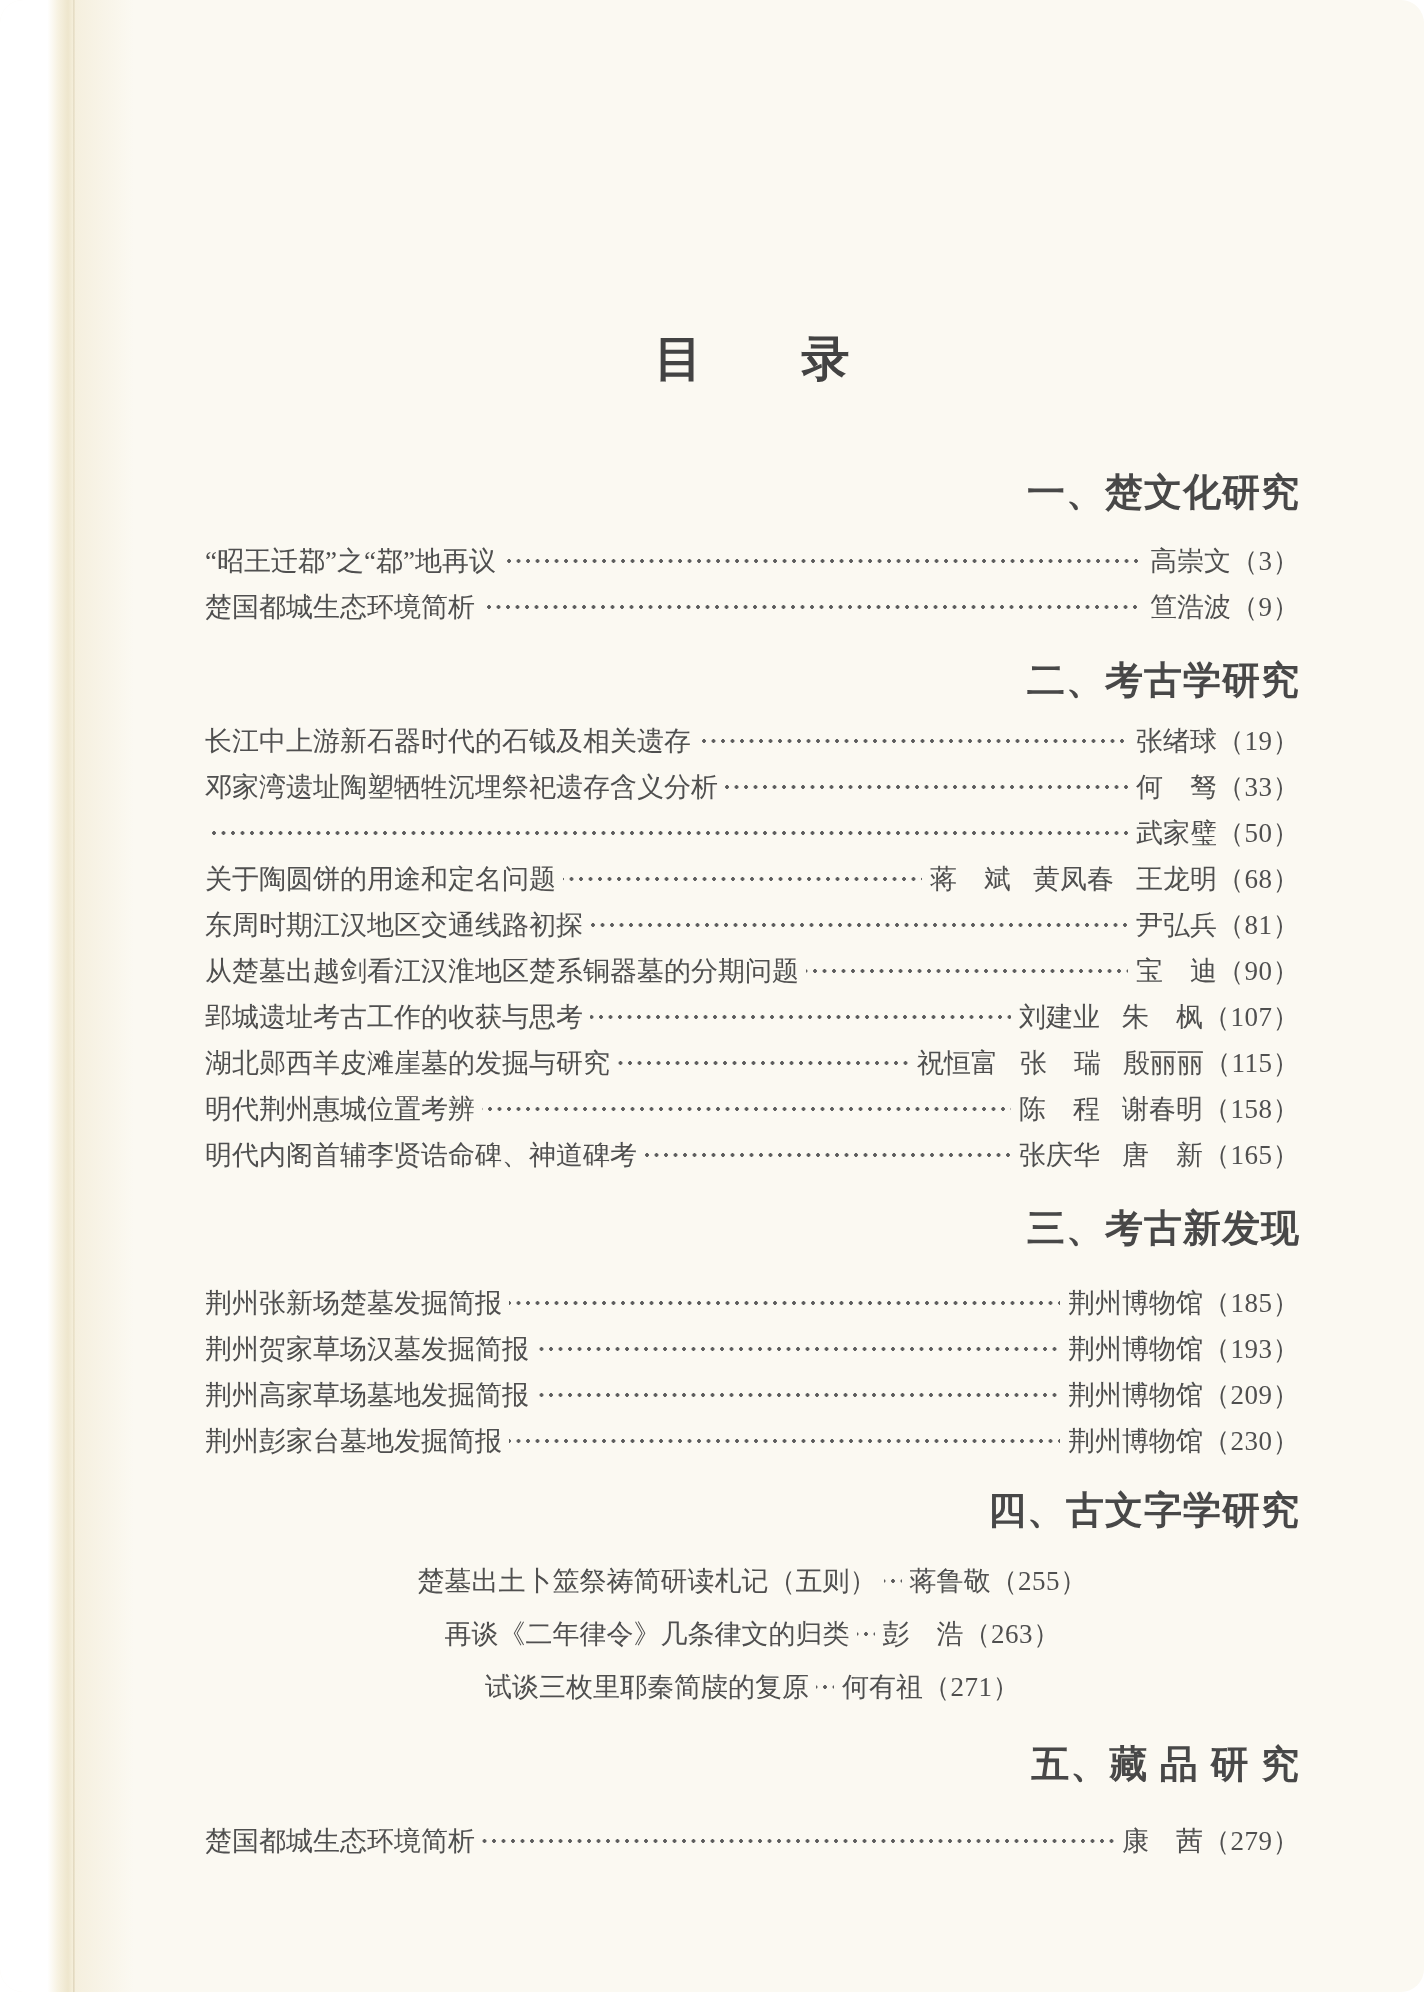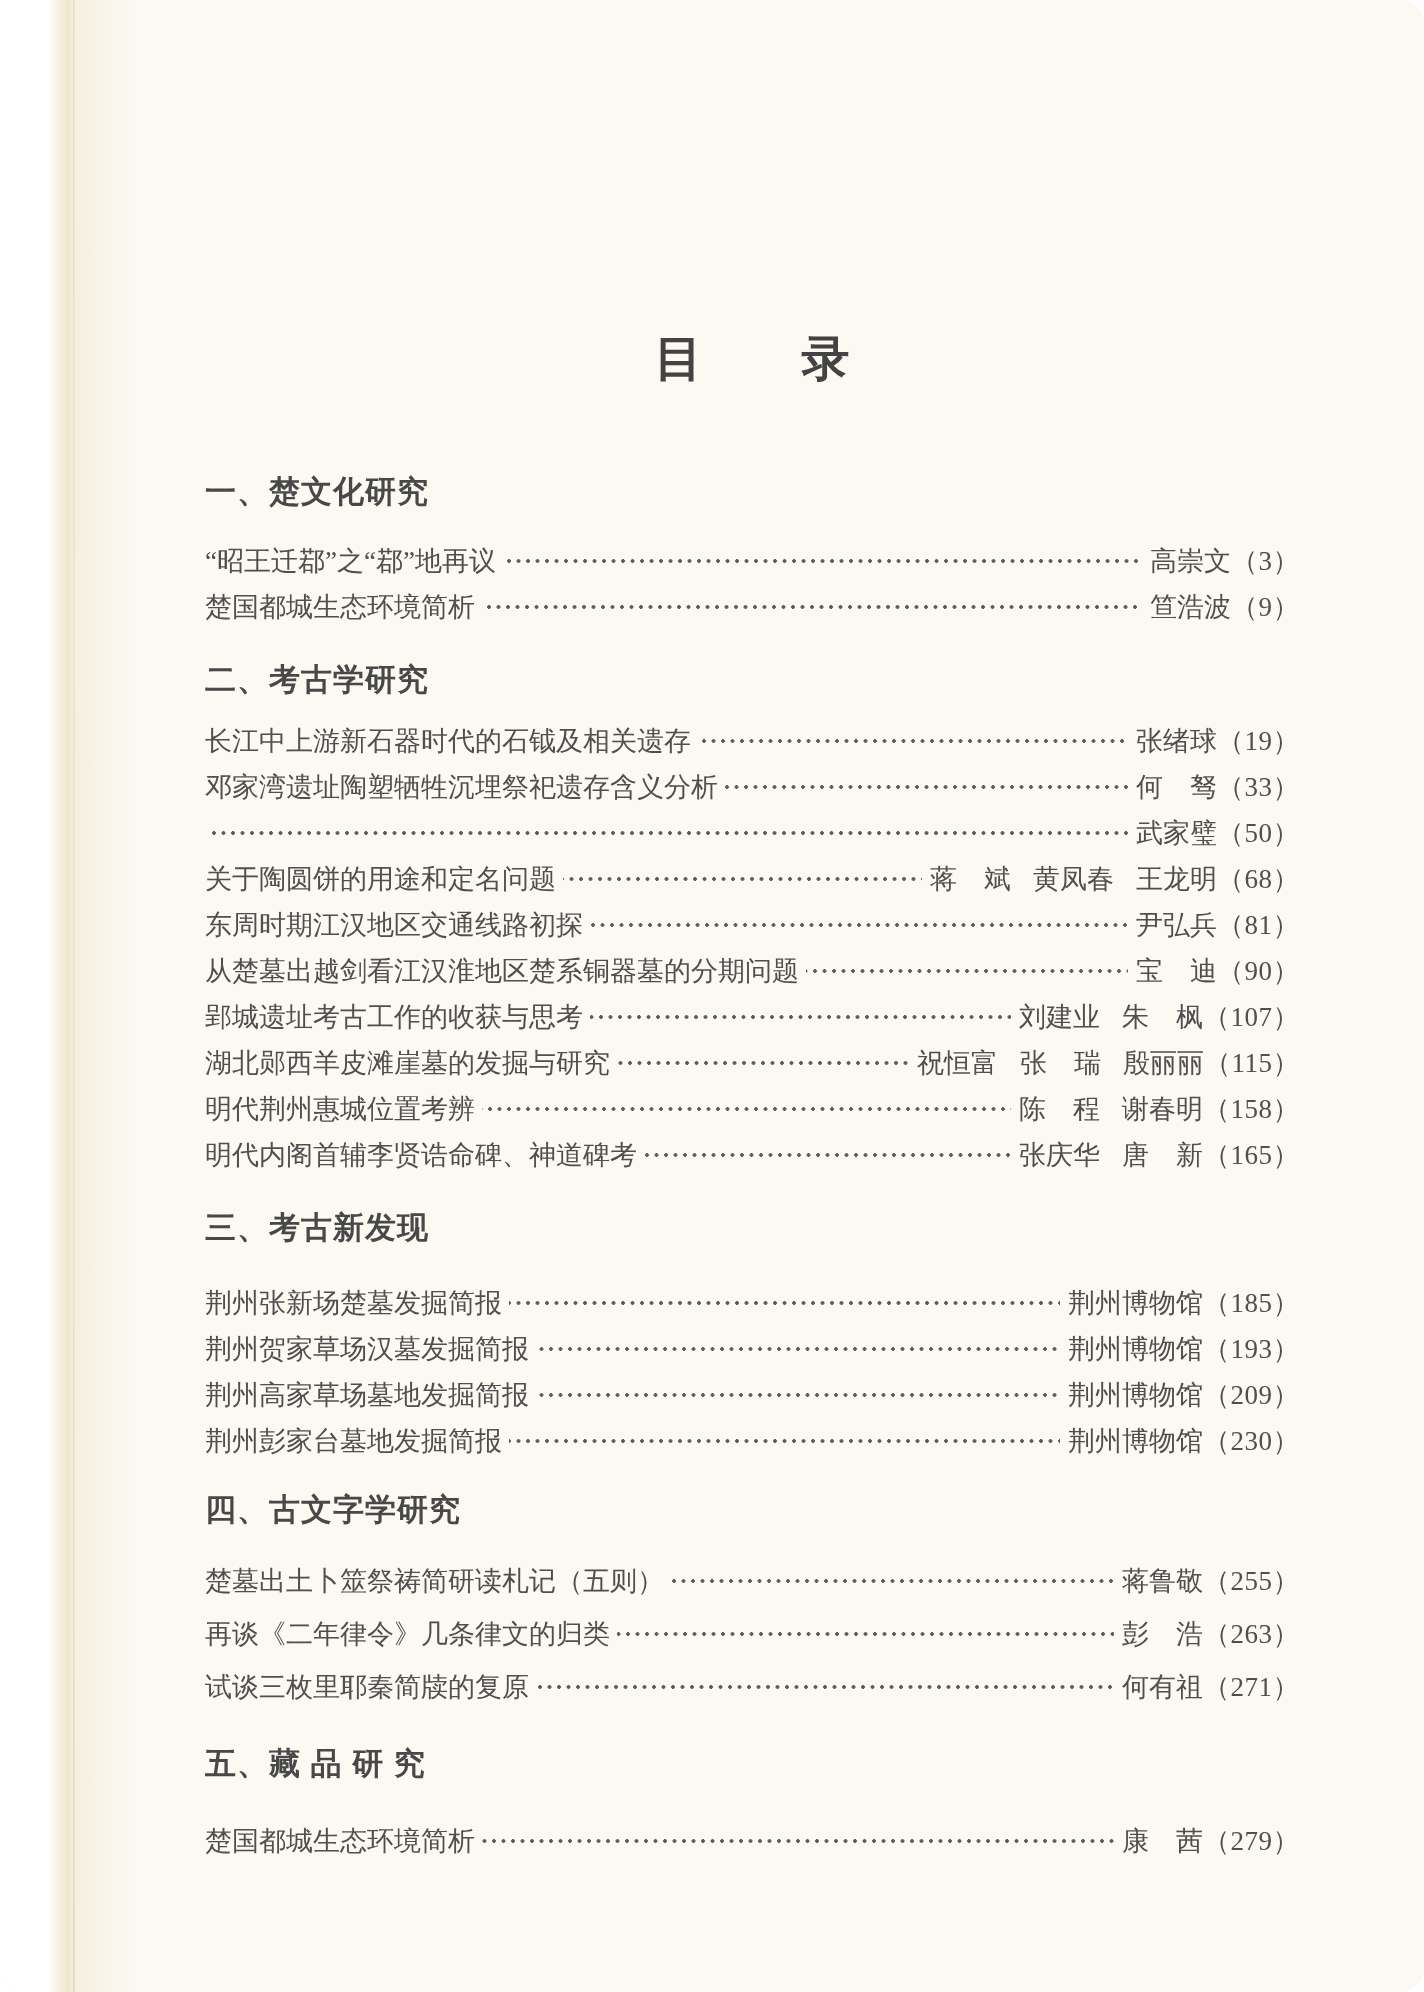--- a/index.html
+++ b/index.html
@@ -43,23 +43,23 @@
     margin:0;
     text-align:center;
     font-size:48px;line-height:58px;
     font-weight:700;
     color:var(--ink-dark);
     letter-spacing:1px;
   }
   .section{display:block;}
   .section-heading{
     margin:0;
-    text-align:left;
+    text-align:right;
     font-family:"Liberation Sans","DejaVu Sans",sans-serif;
-    font-size:31px;line-height:44px;
+    font-size:38px;line-height:44px;
     font-weight:700;
     color:#484848;
     letter-spacing:1px;
   }
   .entries{display:flex;flex-direction:column;}
   .entry{
     height:46px;
     display:flex;align-items:center;
     font-size:27px;
     white-space:nowrap;
@@ -79,21 +79,21 @@
   
   .section-0{margin-top:82px;}
   .section-0 .section-heading{margin-bottom:24px;}
   .section-1{margin-top:28px;}
   .section-1 .section-heading{margin-bottom:16px;}
   .section-2{margin-top:28px;}
   .section-2 .section-heading{margin-bottom:30px;}
   .section-2 .entries{row-gap:0;}
   .section-3{margin-top:24px;}
   .section-3 .section-heading{margin-bottom:26px;}
-  .section-3 .entries{row-gap:7px;}
+  .section-3 .entries{row-gap:7px;align-items:center;}
   .section-4{margin-top:32px;}
   .section-4 .section-heading{margin-bottom:32px;}
 </style>
 </head>
 <body>
 
 <div class="scan">
   <div class="page-edge"></div>
   <div class="edge-line"></div>
 

